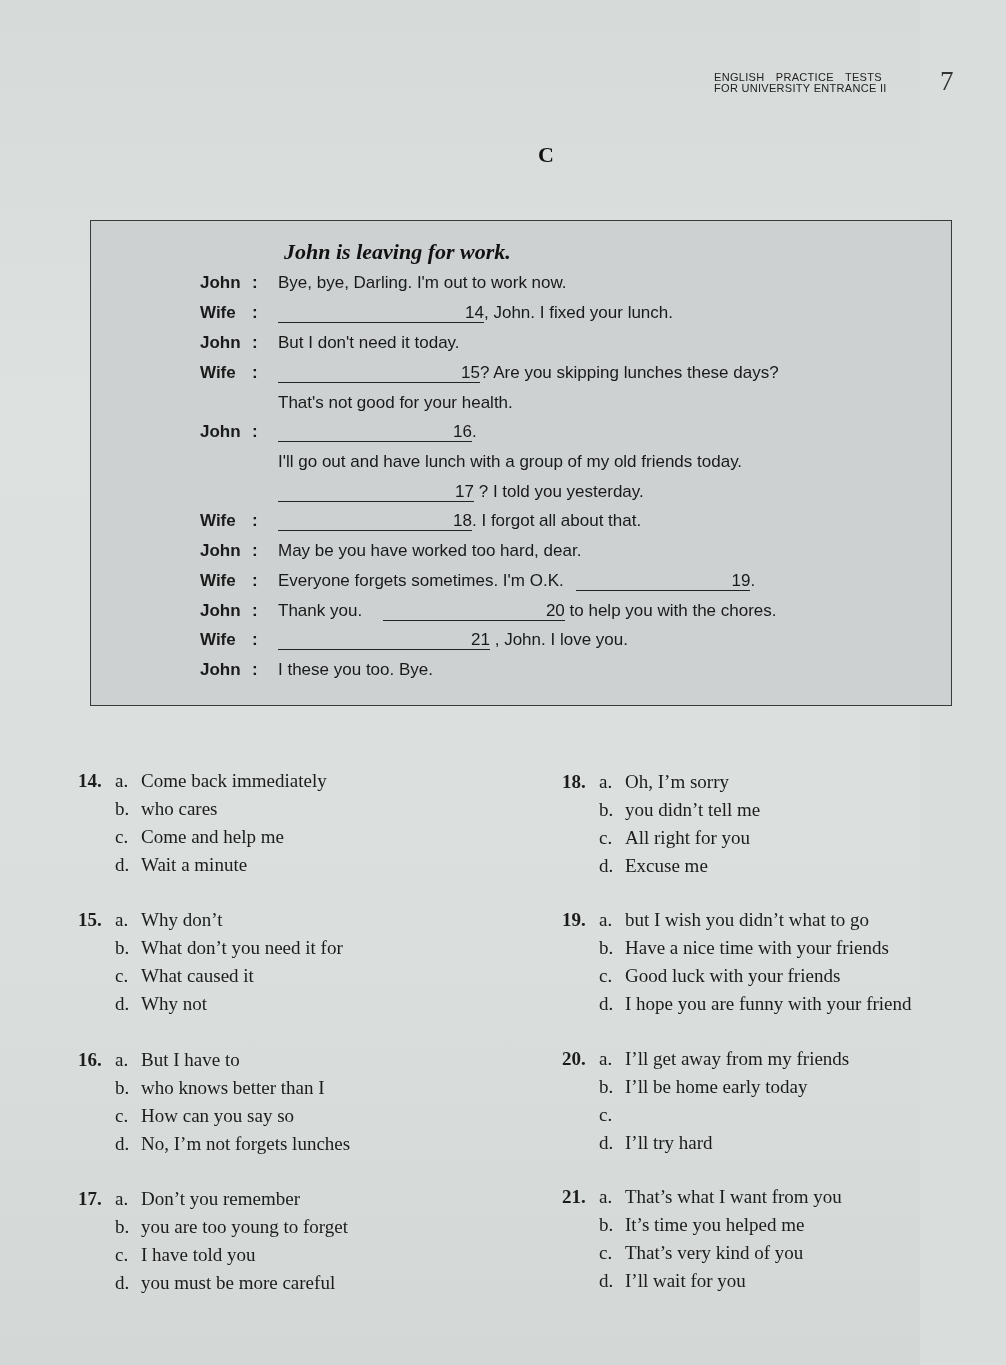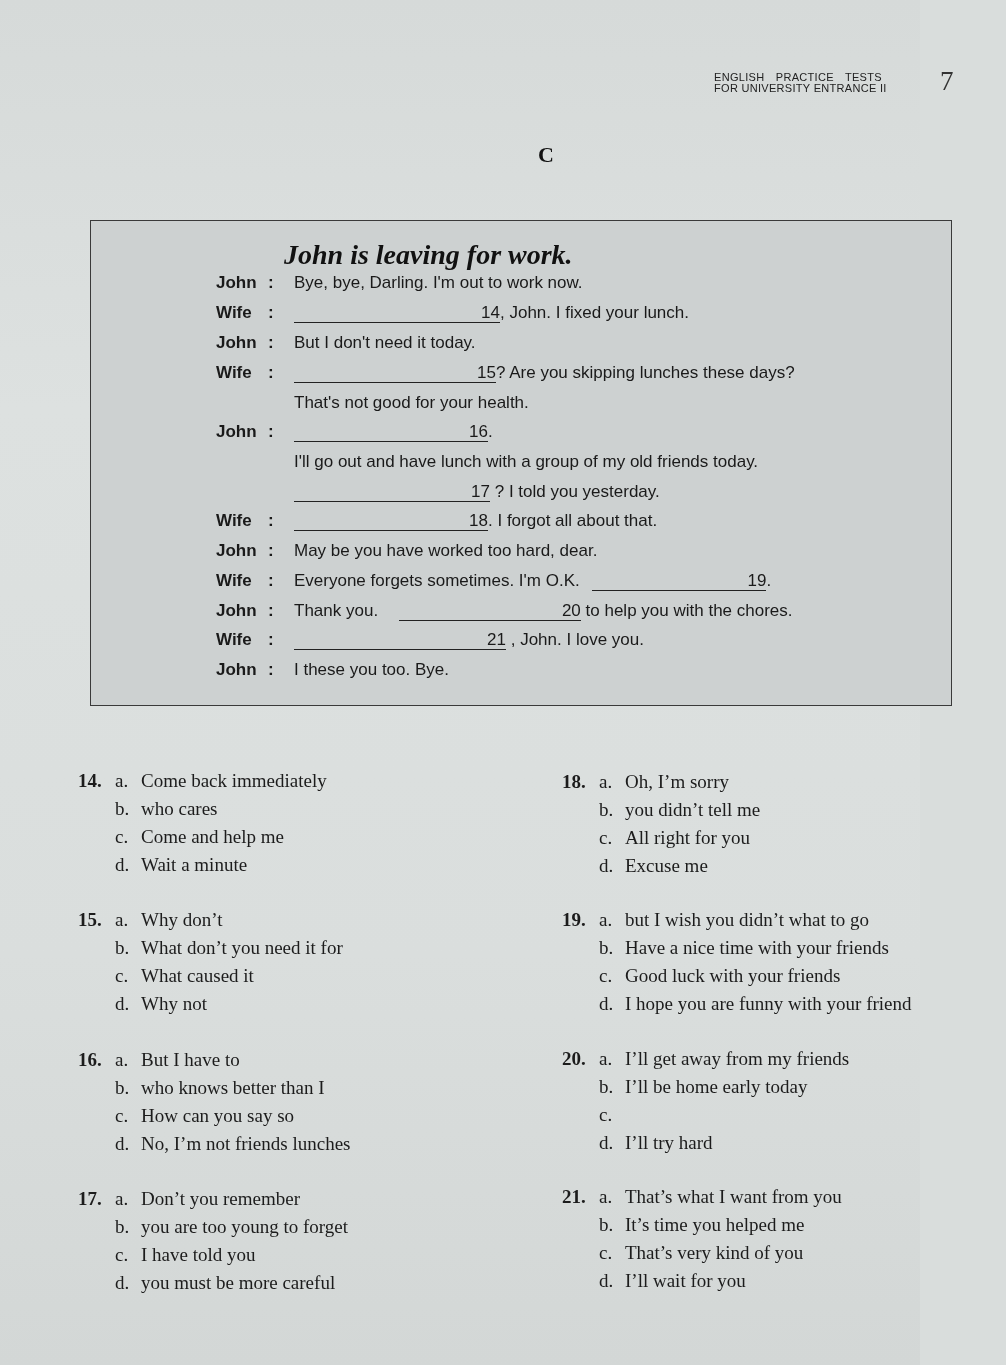--- a/index.html
+++ b/index.html
@@ -58,26 +58,26 @@
       background: #cdd1d1;
       box-sizing: border-box;
     }
     .dialogue-title {
       position: absolute;
       left: 193px;
       top: 18px;
       font-family: "Liberation Serif", serif;
       font-style: italic;
       font-weight: bold;
-      font-size: 28px;
+      font-size: 22px;
       color: #111;
     }
     .dialogue-line {
       position: absolute;
-      left: 125px;
+      left: 109px;
       font-family: "Liberation Sans", sans-serif;
       font-size: 17px;
       line-height: 20px;
       color: #1a1a1a;
       white-space: nowrap;
     }
     .speaker {
       display: inline-block;
       width: 52px;
       font-weight: bold;
@@ -252,21 +252,21 @@
       <div class="q-row">
           <span class="q-letter">b.</span>
           <span class="q-text">who knows better than I</span>
         </div>
       <div class="q-row">
           <span class="q-letter">c.</span>
           <span class="q-text">How can you say so</span>
         </div>
       <div class="q-row">
           <span class="q-letter">d.</span>
-          <span class="q-text">No, I’m not friends lunches</span>
+          <span class="q-text">No, I’m not forgets lunches</span>
         </div>
     </div>
 
     <div class="q-block" style="left:78px; top:1185px;">
       <div class="q-row">
           <span class="q-num">17.</span>
           <span class="q-letter">a.</span>
           <span class="q-text">Don’t you remember</span>
         </div>
       <div class="q-row">

